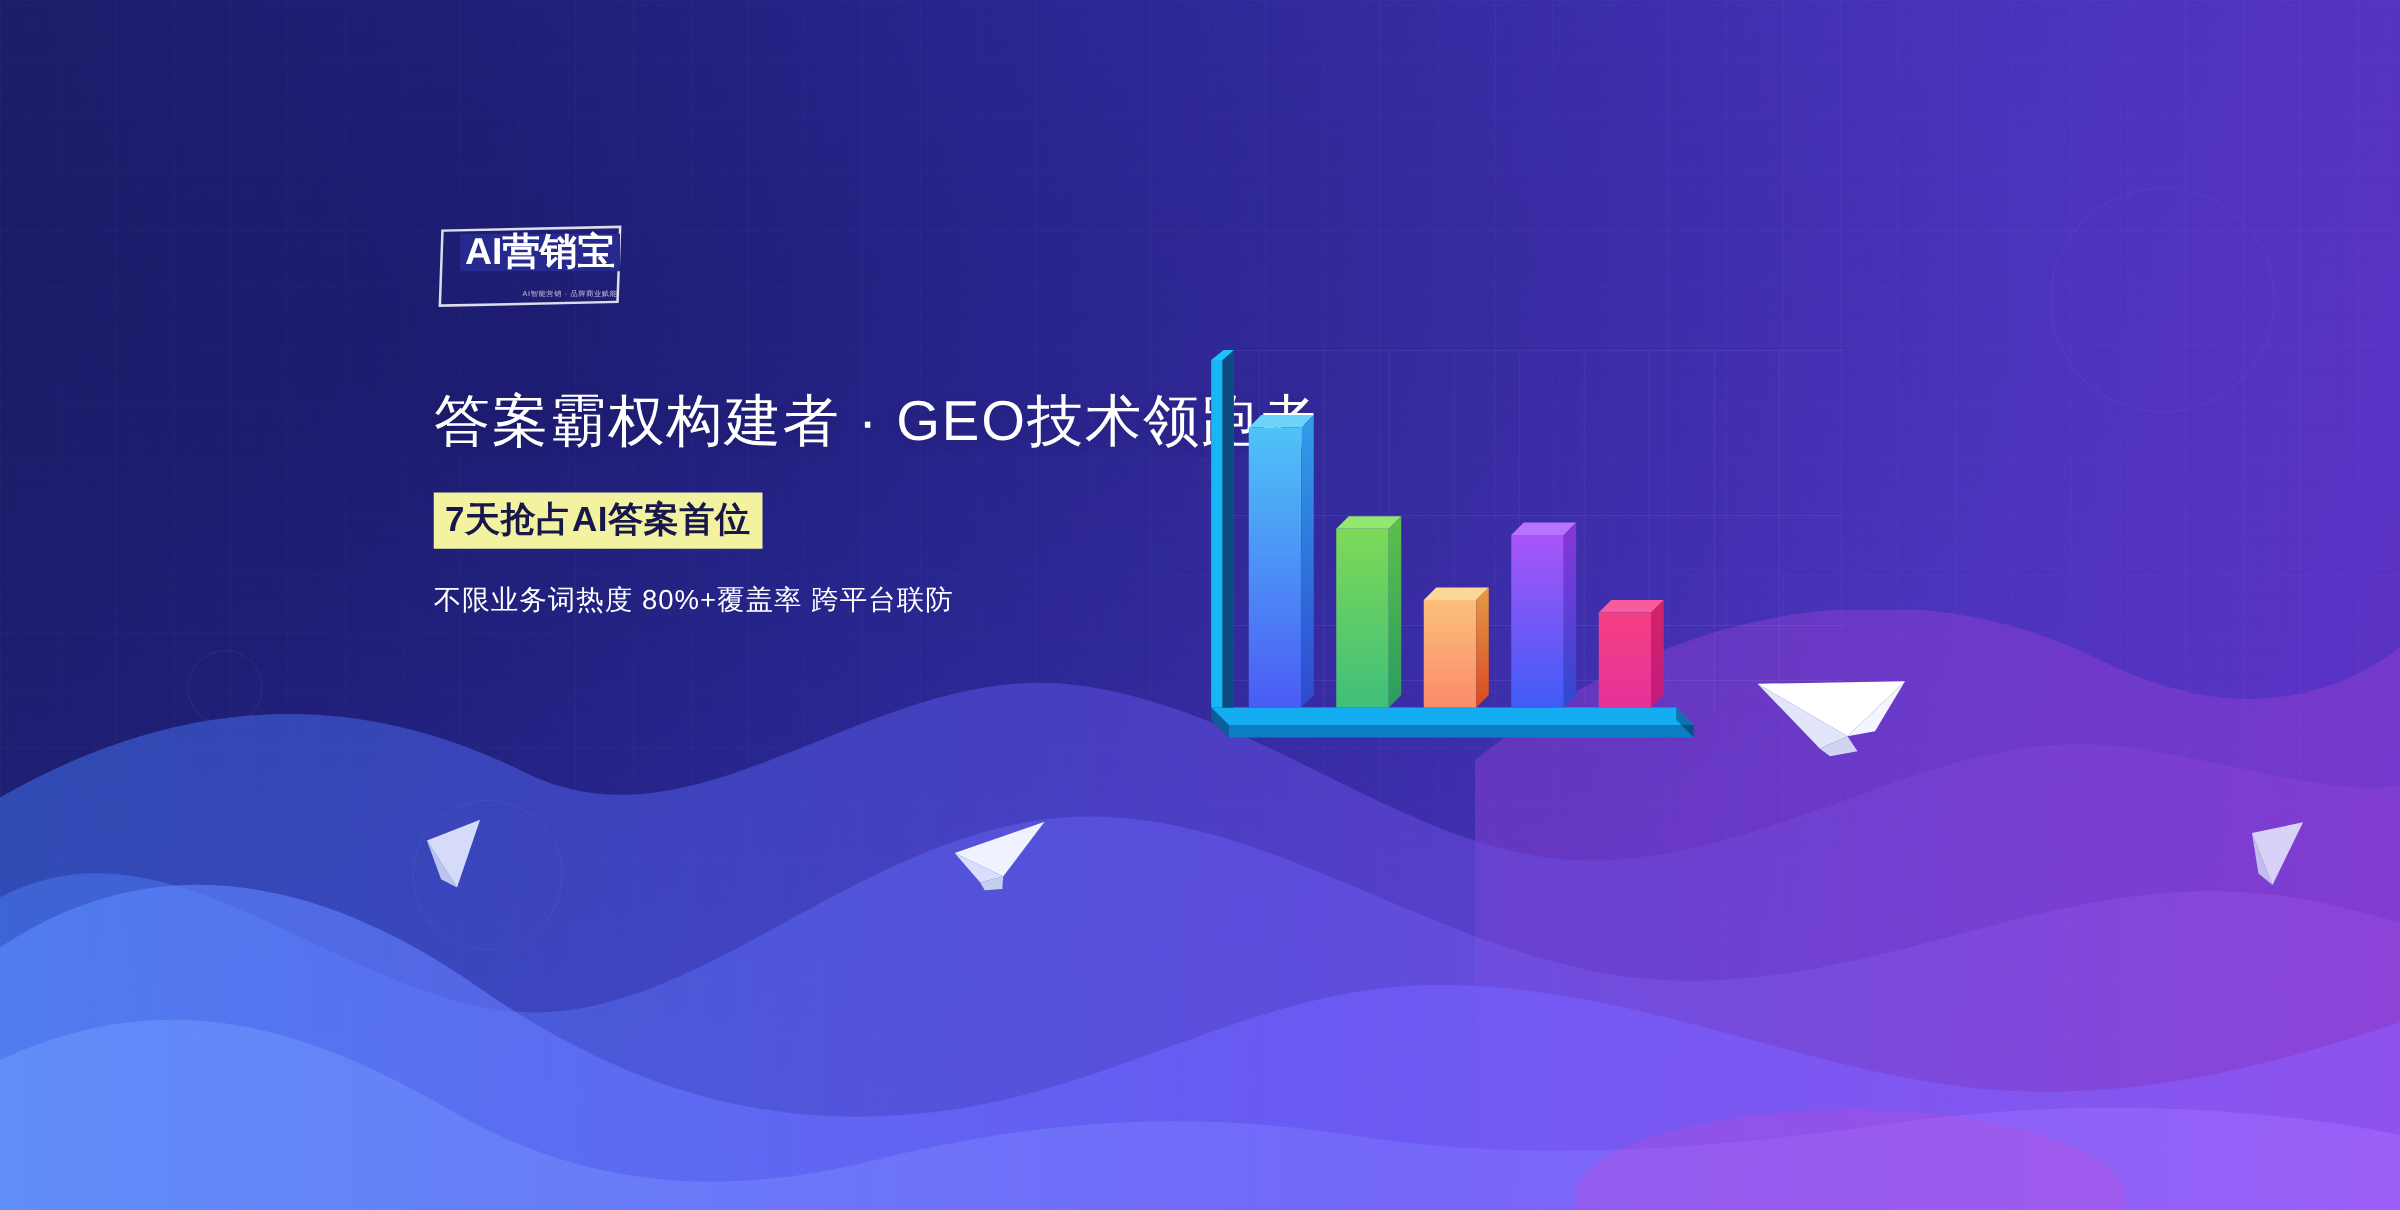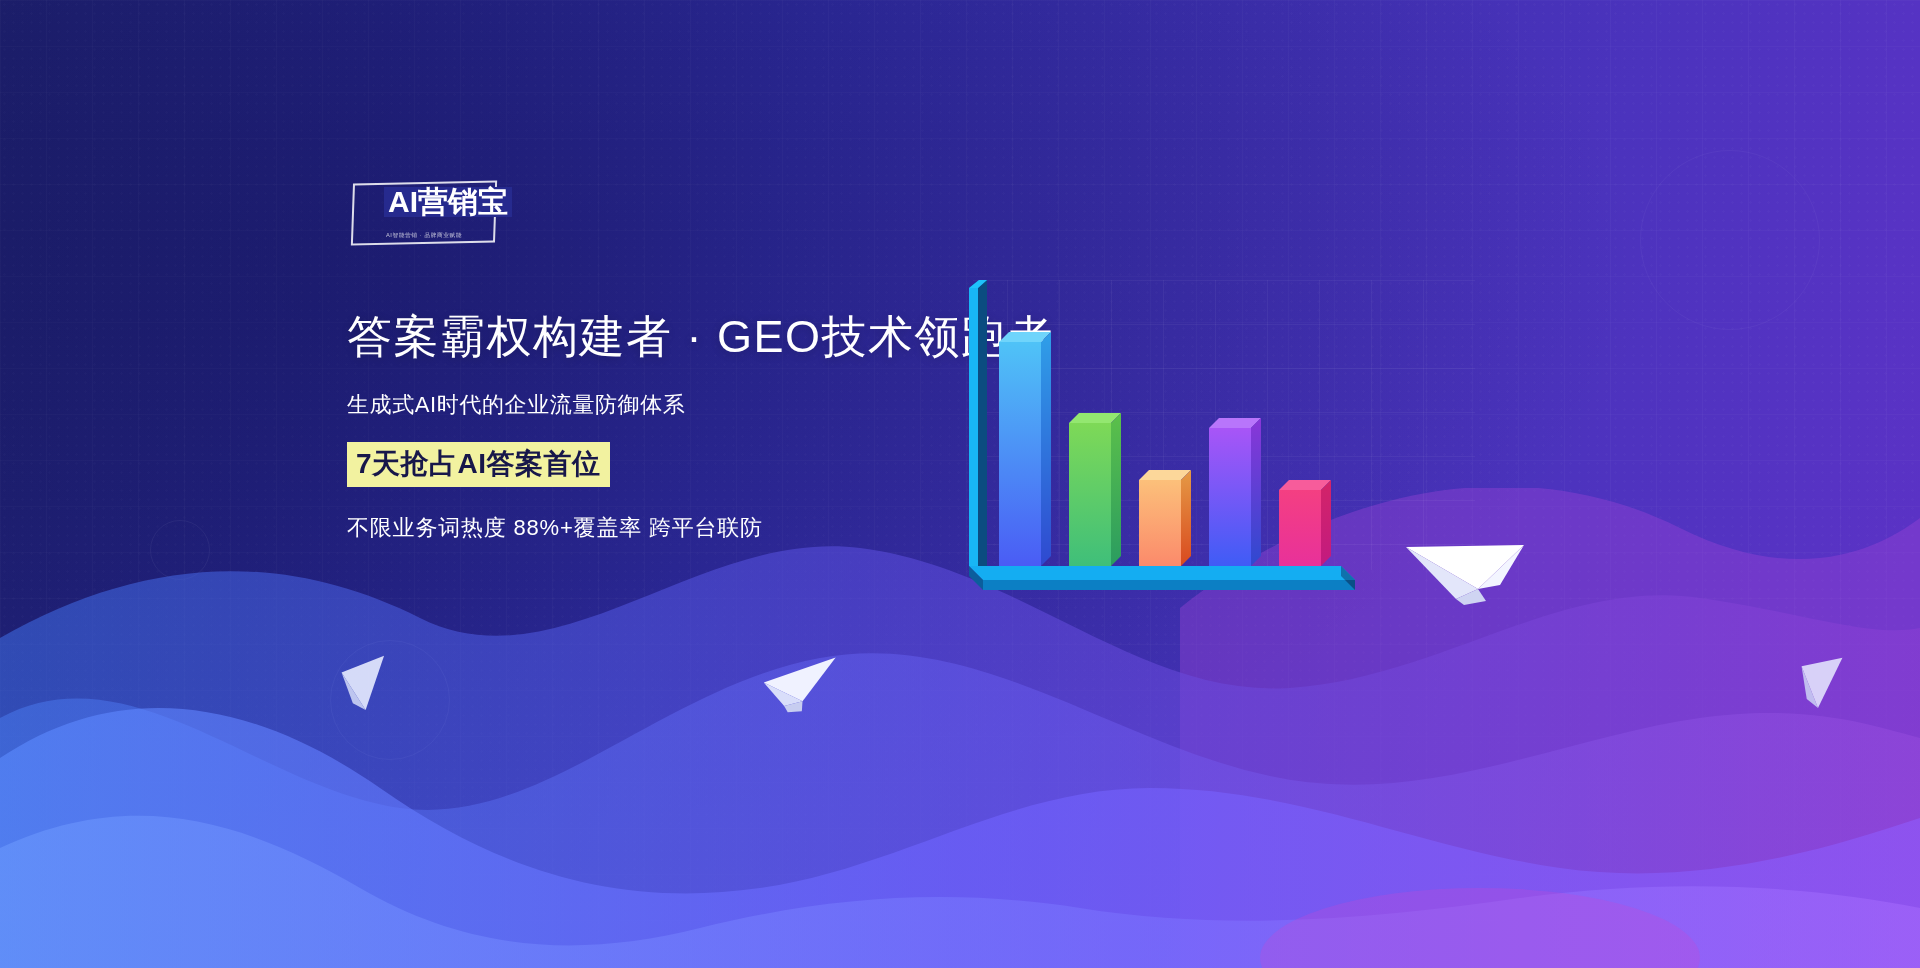--- a/index.html
+++ b/index.html
@@ -77,21 +77,21 @@
     position: absolute;
     inset: 0;
     border: 2px solid rgba(255,255,255,0.85);
     transform: skewX(-3.2deg) rotate(-1.2deg);
   }
   .logo-inner {
     position: absolute;
     inset: 0;
     display: flex;
     flex-direction: column;
-    align-items: flex-start;
+    align-items: flex-end;
     justify-content: center;
     gap: 14px;
     margin-left: 32px;
   }
   .logo-main {
     color: #ffffff;
     font-size: 30px;
     font-weight: 700;
     letter-spacing: 0px;
     line-height: 1;
@@ -218,28 +218,27 @@
     <div class="logo-frame"></div>
     <div class="logo-inner">
       <div class="logo-main">AI营销宝</div>
       <div class="logo-sub">AI智能营销 · 品牌商业赋能</div>
     </div>
   </div>
 
   <div class="copy">
     <h1 class="headline">答案霸权构建者 · GEO技术领跑者</h1>
 
-    <p class="sub-line tight">生成式AI时代的企业流量防御体系</p>
 
 
     <div>
       <span class="highlight-line">7天抢占AI答案首位</span>
     </div>
 
-    <p class="sub-line last">不限业务词热度 88%+覆盖率 跨平台联防</p>
+    <p class="sub-line last">不限业务词热度 80%+覆盖率 跨平台联防</p>
   </div>
 
   <div class="chart">
     <svg viewBox="0 0 520 400">
       <defs>
 
         <pattern id="chartgrid" width="52" height="44" patternUnits="userSpaceOnUse">
           <path d="M52,0 L0,0 0,44" fill="none" stroke="rgba(255,255,255,0.085)" stroke-width="1"></path>
         </pattern>
 

